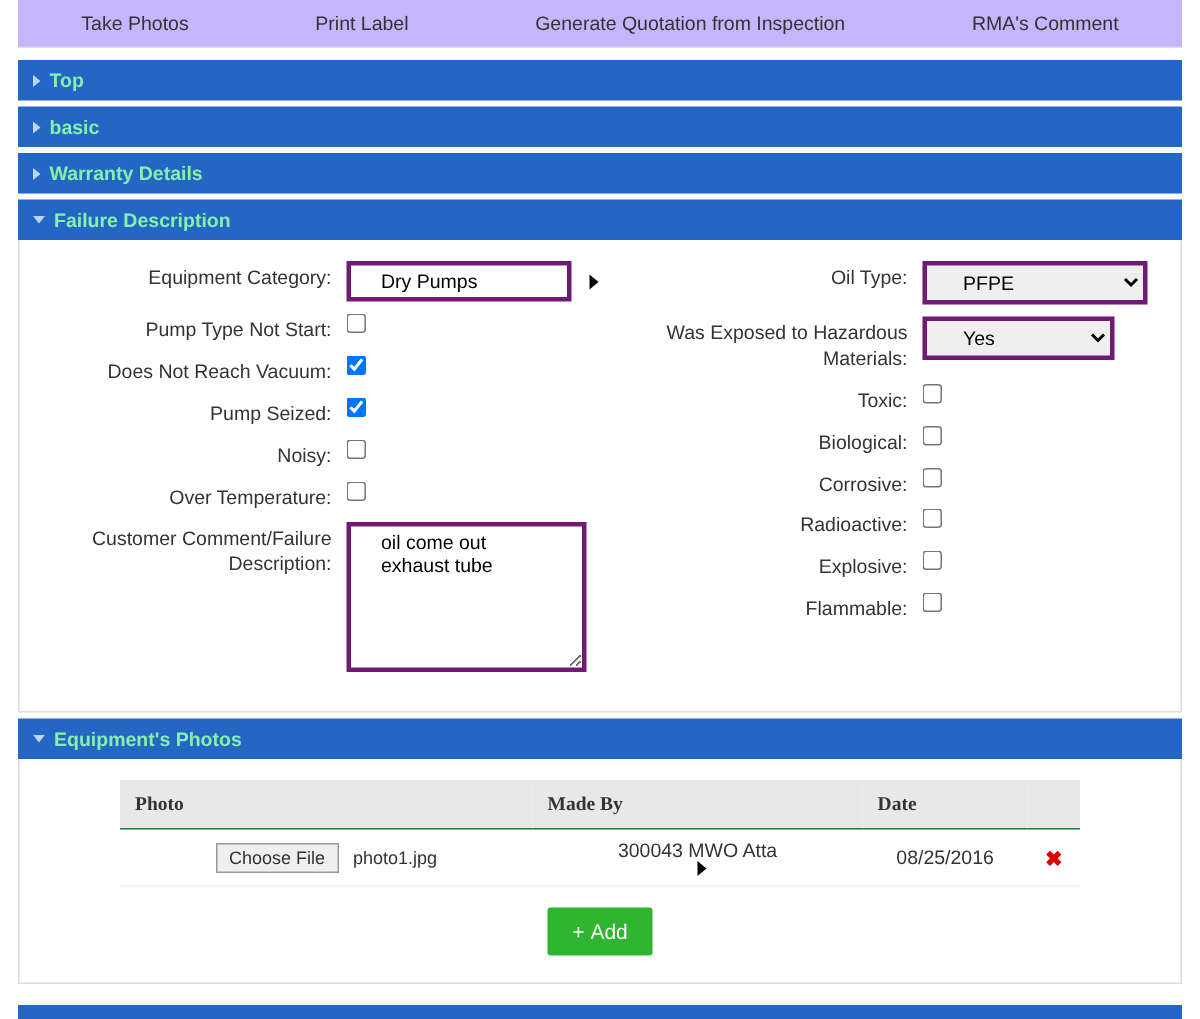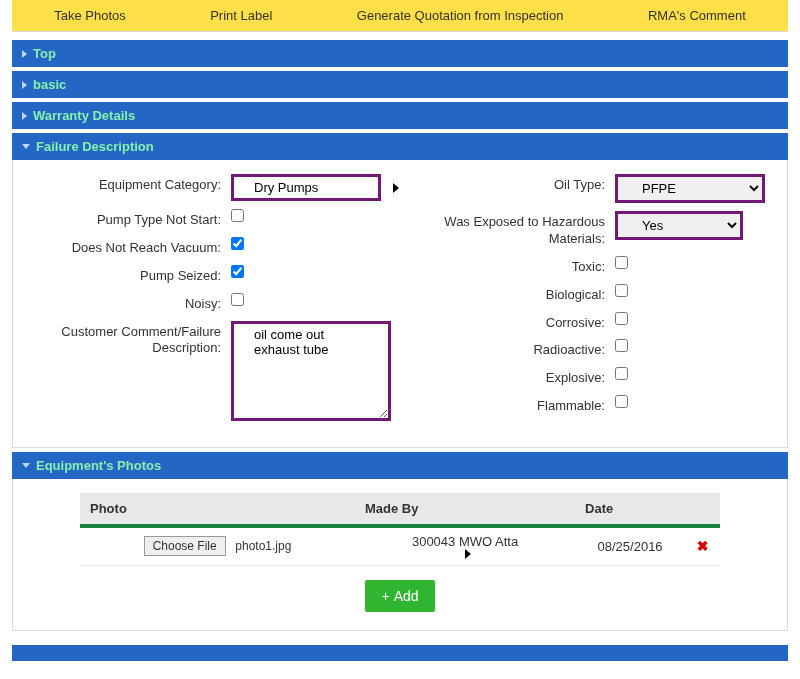--- a/index.html
+++ b/index.html
@@ -1,37 +1,37 @@
 <!DOCTYPE html>
 <html><head>
 <meta charset="utf-8">
 <style>
   * { box-sizing: border-box; margin: 0; padding: 0; }
   body { font-family: "Segoe UI", Arial, sans-serif; font-size: 13px; color: #333; background: #fff; width: 800px; }
-  .toolbar { background: #fde047; display: flex; justify-content: space-around; align-items: center; height: 32px; border-bottom: 1px solid #ddd; margin: 0 12px 8px 12px; }
+  .toolbar { background: #c4b5fd; display: flex; justify-content: space-around; align-items: center; height: 32px; border-bottom: 1px solid #ddd; margin: 0 12px 8px 12px; }
   .toolbar-btn { padding: 6px 12px; cursor: pointer; color: #333; font-size: 13px; }
   .section-header { background: #2466c3; color: #86efac; font-weight: bold; padding: 6px 10px; margin: 4px 12px 0 12px; cursor: pointer; display: flex; align-items: center; }
   .section-header .caret { width: 0; height: 0; display: inline-block; margin-right: 6px; }
   .caret-right { border-left: 5px solid #bcd6f5; border-top: 4px solid transparent; border-bottom: 4px solid transparent; }
   .caret-down { border-top: 5px solid #bcd6f5; border-left: 4px solid transparent; border-right: 4px solid transparent; }
   .section-body { border: 1px solid #ddd; border-top: none; margin: 0 12px; padding: 14px 18px 18px 18px; background: #fff; }
   .two-col { display: flex; gap: 16px; }
   .col { flex: 1; }
   .form-row { display: flex; align-items: flex-start; margin-bottom: 8px; }
   .form-label { width: 200px; text-align: right; padding-right: 10px; padding-top: 3px; line-height: 1.3; }
   .form-value { flex: 1; display: flex; align-items: center; gap: 6px; }
   input[type="text"], select, textarea { border: 3px solid #701a75; padding: 3px 20px; font-size: 13px; font-family: inherit; }
   input[type="text"].eq-cat { width: 150px; }
   select.oil { width: 150px; }
   select.haz { width: 128px; }
   textarea.comment { width: 160px; height: 100px; resize: both; }
   .lookup-arrow { width: 0; height: 0; border-left: 6px solid #000; border-top: 5px solid transparent; border-bottom: 5px solid transparent; margin-left: 6px; cursor: pointer; }
   .photos-body { border: 1px solid #ddd; border-top: none; margin: 0 12px; padding: 14px 14px 18px 14px; background: #fff; text-align: center; }
   .photo-table { width: 640px; margin: 0 auto 14px auto; border-collapse: collapse; }
-  .photo-table th { background: #e8e8e8; text-align: left; padding: 8px 10px; font-weight: bold; border-bottom: 4px solid #15803d; }
+  .photo-table th { background: #e8e8e8; text-align: left; padding: 8px 10px; font-weight: bold; border-bottom: 1px solid #15803d; font-family: Liberation Serif, serif; }
   .photo-table td { padding: 6px 10px; border-bottom: 1px solid #eee; text-align: center; vertical-align: middle; }
   .file-btn { border: 1px solid #999; background: #efefef; padding: 2px 8px; font-size: 12px; display: inline-block; cursor: pointer; }
   .add-btn { background: #2fb52f; color: #fff; border: none; padding: 8px 16px; font-size: 14px; cursor: pointer; border-radius: 2px; display: inline-flex; align-items: center; gap: 4px; }
   .del-x { color: #d00; font-weight: bold; cursor: pointer; font-size: 14px; }
   .footer-header { background: #2466c3; height: 16px; margin: 14px 12px 0 12px; }
 </style>
 </head>
 <body>
 
 <div class="toolbar">
@@ -84,20 +84,26 @@
           </div>
       </div>
       <div class="form-row">
         <div class="form-label">Pump Seized:</div>
         <div class="form-value">
             <input type="checkbox" checked="" style="">
           </div>
       </div>
       <div class="form-row">
         <div class="form-label">Noisy:</div>
+        <div class="form-value">
+            <input type="checkbox" style="">
+          </div>
+      </div>
+      <div class="form-row">
+        <div class="form-label">Over Temperature:</div>
         <div class="form-value">
             <input type="checkbox" style="">
           </div>
       </div>
       <div class="form-row">
         <div class="form-label">Customer Comment/Failure Description:</div>
         <div class="form-value">
             <textarea class="comment" style="">oil come out exhaust tube</textarea>
           </div>
       </div>

